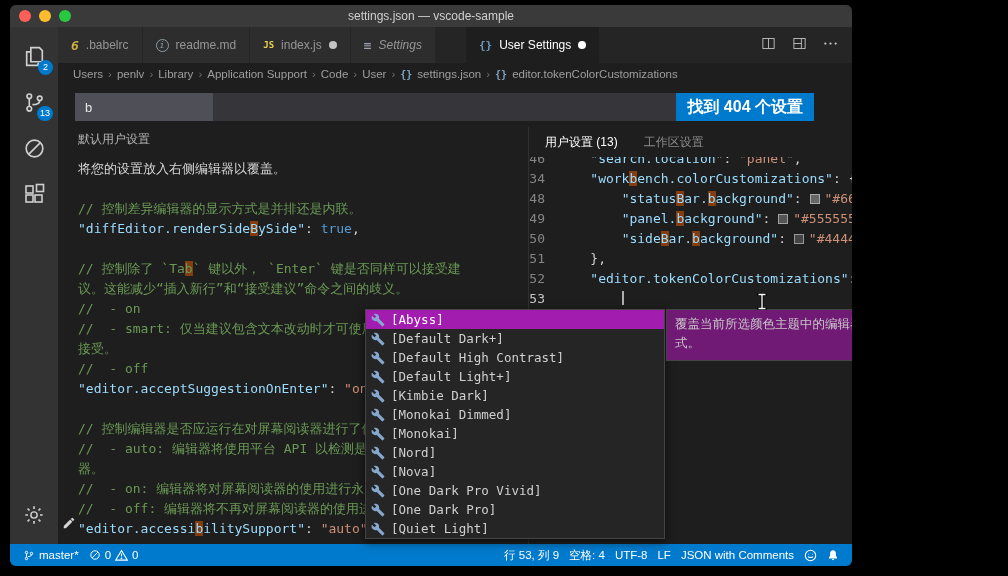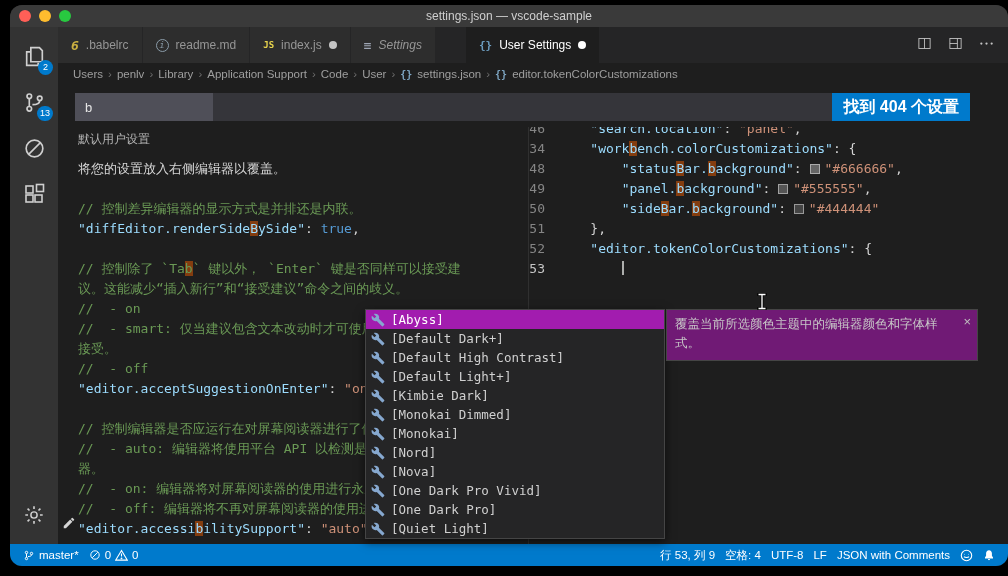--- a/index.html
+++ b/index.html
@@ -1,20 +1,20 @@
 <!DOCTYPE html>
 <html><head>
 <meta charset="utf-8">
 <style>
   html,body{margin:0;padding:0;background:#000;}
   *{box-sizing:border-box;}
   .screen{position:relative;width:1008px;height:576px;background:#000;overflow:hidden;
           font-family:"Liberation Sans",sans-serif;}
-  .window{position:absolute;left:10px;top:5px;width:998px;height:561px;background:#1e1e1e;
-          border-radius:12px;overflow:hidden;display:flex;flex-direction:column;}
+  .window{position:absolute;left:10px;top:5px;width:842px;height:561px;background:#1e1e1e;
+          border-radius:6px;overflow:hidden;display:flex;flex-direction:column;}
   
   .titlebar{flex:0 0 22px;background:#3a3a3a;position:relative;display:flex;align-items:center;justify-content:center;}
   .lights{position:absolute;left:9px;top:5px;display:flex;gap:8px;}
   .light{width:12px;height:12px;border-radius:50%;}
   .light.red{background:#ff5f57;}.light.yellow{background:#febc2e;}.light.green{background:#28c840;}
   .title{font-size:12px;color:#cfcfcf;}
   
   .main{flex:1;display:flex;min-height:0;}
   .activitybar{flex:0 0 48px;background:#333333;display:flex;flex-direction:column;align-items:center;padding-top:6px;}
   .act-item{width:48px;height:46px;display:flex;align-items:center;justify-content:center;position:relative;cursor:pointer;}
@@ -249,20 +249,24 @@
                   <div class="codeline"><span class="k">"editor.accessi</span><span class="k m">b</span><span class="k">ilitySupport"</span><span class="p">: </span><span class="s">"auto"</span><span class="p">,</span></div>
                 </div>
               <div class="pencil">
                 <svg width="14" height="14" viewBox="0 0 24 24" fill="#d4d4d4">
                   <path d="M3 17.25V21h3.75L17.8 9.94l-3.75-3.75L3 17.25zM20.7 7.04c.39-.39.39-1.02 0-1.41l-2.34-2.34a.996.996 0 0 0-1.41 0l-1.83 1.83 3.75 3.75 1.83-1.83z"></path>
                 </svg>
               </div>
             </div>
 
             <div class="right-pane">
+              <div class="rp-tabs">
+                  <span class="rp-tab active">用户设置 (13)</span>
+                  <span class="rp-tab">工作区设置</span>
+                </div>
               <div class="rp-codewrap">
                 <div class="rp-code" id="rp-code">
                     <div class="line">
                       <span class="ln">46</span>
                       <span class="lt"><span class="p">    </span><span class="k">"search.location"</span><span class="p">: </span><span class="s">"panel"</span><span class="p">,</span></span>
                     </div>
                     <div class="line">
                       <span class="ln">34</span>
                       <span class="lt"><span class="p">    </span><span class="k">"work</span><span class="k m">b</span><span class="k">ench.colorCustomizations"</span><span class="p">: </span><span class="p">{</span></span>
                     </div>

